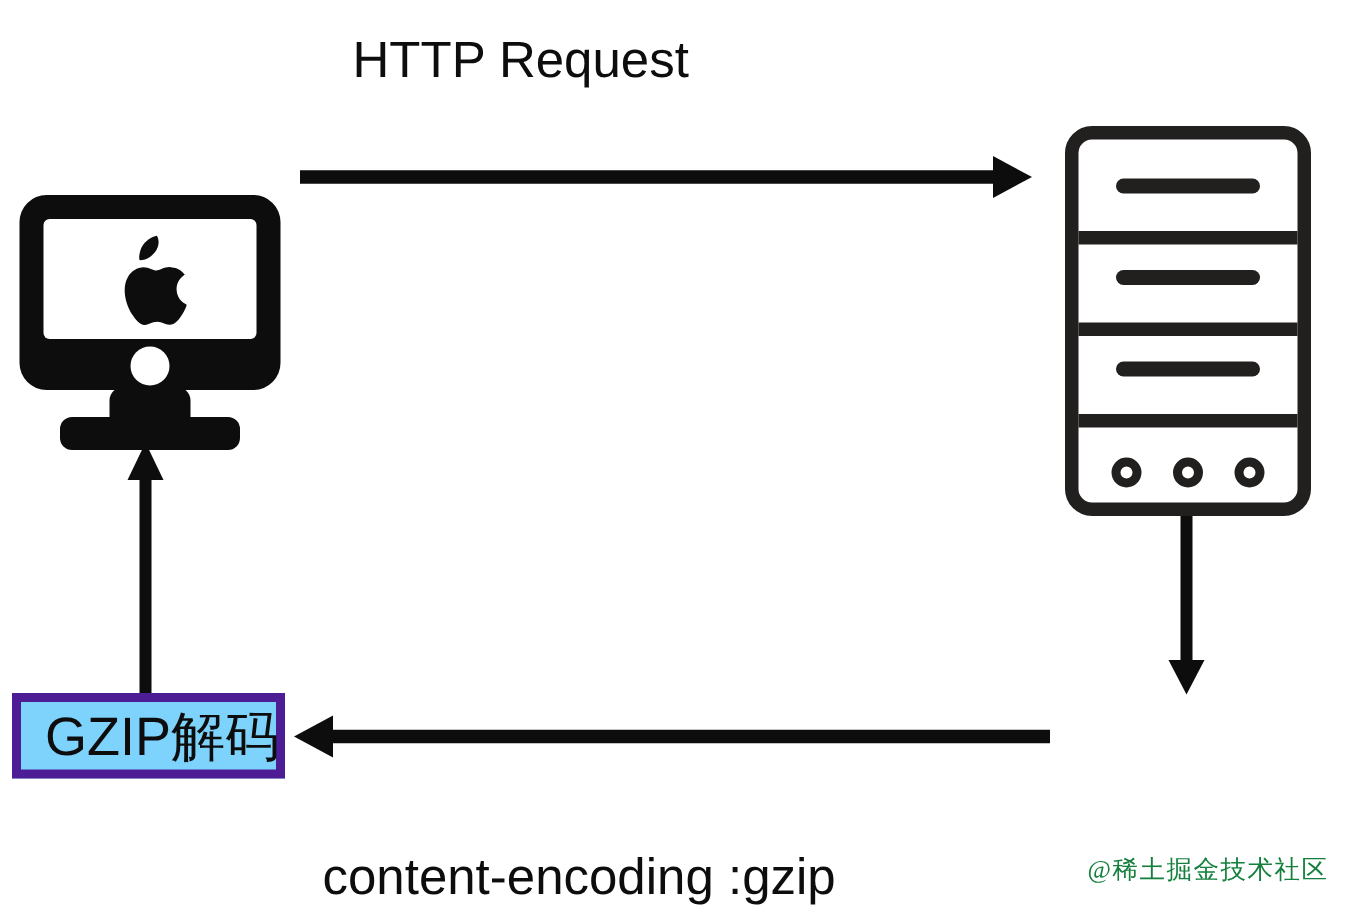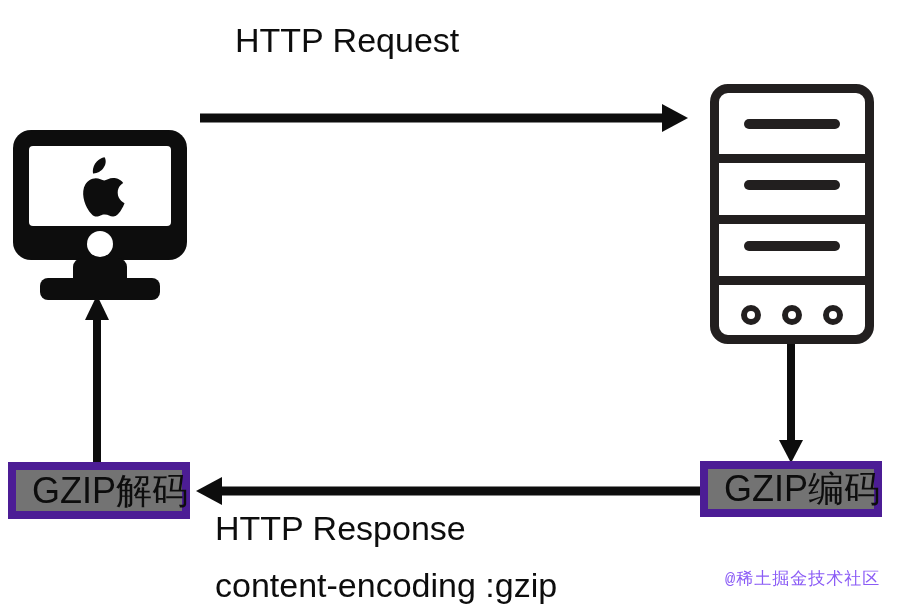--- a/index.html
+++ b/index.html
@@ -145,22 +145,22 @@
     width: 20px;
     height: 20px;
     border: 6px solid #221f1f;
     border-radius: 50%;
     background: #ffffff;
     box-sizing: border-box;
   }
   
   .gzip-box {
     position: absolute;
-    border: 8px solid #4c1d95;
-    background: #737373;
+    border: 6px solid #4c1d95;
+    background: #7dd3fc;
     box-sizing: border-box;
   }
   .gzip-text {
     position: absolute;
     top: 50%;
     transform: translateY(-50%);
     left: 16px;
     font-family: "Liberation Sans", "DejaVu Sans", sans-serif;
     font-size: 36px;
     line-height: 40px;
@@ -179,22 +179,22 @@
     width: 182px;
     height: 56px;
   }
   
   .watermark {
     position: absolute;
     left: 725px;
     top: 569px;
     font-size: 17px;
     line-height: 22px;
-    color: #8b5cf6;
-    font-family: Liberation Mono, monospace;
+    color: #15803d;
+    font-family: Liberation Serif, serif;
     white-space: nowrap;
     letter-spacing: 1px;
   }
 </style>
 </head>
 <body>
 
 <div id="canvas">
 
   <svg id="arrows" viewBox="0 0 905 616" xmlns="http://www.w3.org/2000/svg">
@@ -215,21 +215,20 @@
     </g>
 
     <g>
       <line x1="97" y1="462" x2="97" y2="320" stroke="#0d0d0d" stroke-width="8"></line>
       <polygon points="85,320 109,320 97,295" fill="#0d0d0d"></polygon>
     </g>
   </svg>
 
   <div class="label" style="left:215px; top:18px;margin-left:20px;">HTTP Request</div>
 
-  <div class="label" style="left:215px; top:506px;">HTTP Response</div>
   <div class="label" style="left:215px; top:551px;margin-top:12px;">content-encoding :gzip</div>
 
   <div class="monitor">
     <div class="mon-body">
       <div class="mon-screen"></div>
       <div class="mon-dot"></div>
       <svg class="apple" viewBox="0 0 62 66" xmlns="http://www.w3.org/2000/svg">
         <path fill="#0d0d0d" d="M35.6 1.2c-3.6 0.6-7.6 3.4-9.6 6.6 -1.7 2.8-2.6 6.7-2 9.6 3.8 0.3 8-2.1 10.4-5.4C36.8 8.7 37.6 4.8 35.6 1.2Z"></path>
         <path fill="#0d0d0d" d="M44.8 22.1c-4.1-0.3-7.6 2.3-9.6 2.3 -2 0-5.1-2.2-8.4-2.2 -4.3 0.1-8.3 2.5-10.5 6.4 -4.5 7.8-1.2 19.3 3.2 25.6 2.1 3.1 4.7 6.5 8 6.4 3.2-0.1 4.4-2.1 8.3-2.1 3.8 0 5 2.1 8.4 2 3.5-0.1 5.7-3.1 7.8-6.2 2.5-3.6 3.5-7 3.5-7.2 -0.1-0.1-6.7-2.6-6.8-10.3 -0.1-6.4 5.2-9.5 5.5-9.7C51.3 22.9 47.2 22.3 44.8 22.1Z"></path>
       </svg>
@@ -249,19 +248,16 @@
       <div class="led"></div>
       <div class="led"></div>
       <div class="led"></div>
     </div>
   </div>
 
   <div class="gzip-box" id="gzip-decode-box">
     <div class="gzip-text">GZIP解码</div>
   </div>
 
-  <div class="gzip-box" id="gzip-encode-box">
-    <div class="gzip-text">GZIP编码</div>
-  </div>
 
   <div class="watermark">@稀土掘金技术社区</div>
 
 </div>
 
 </body></html>

